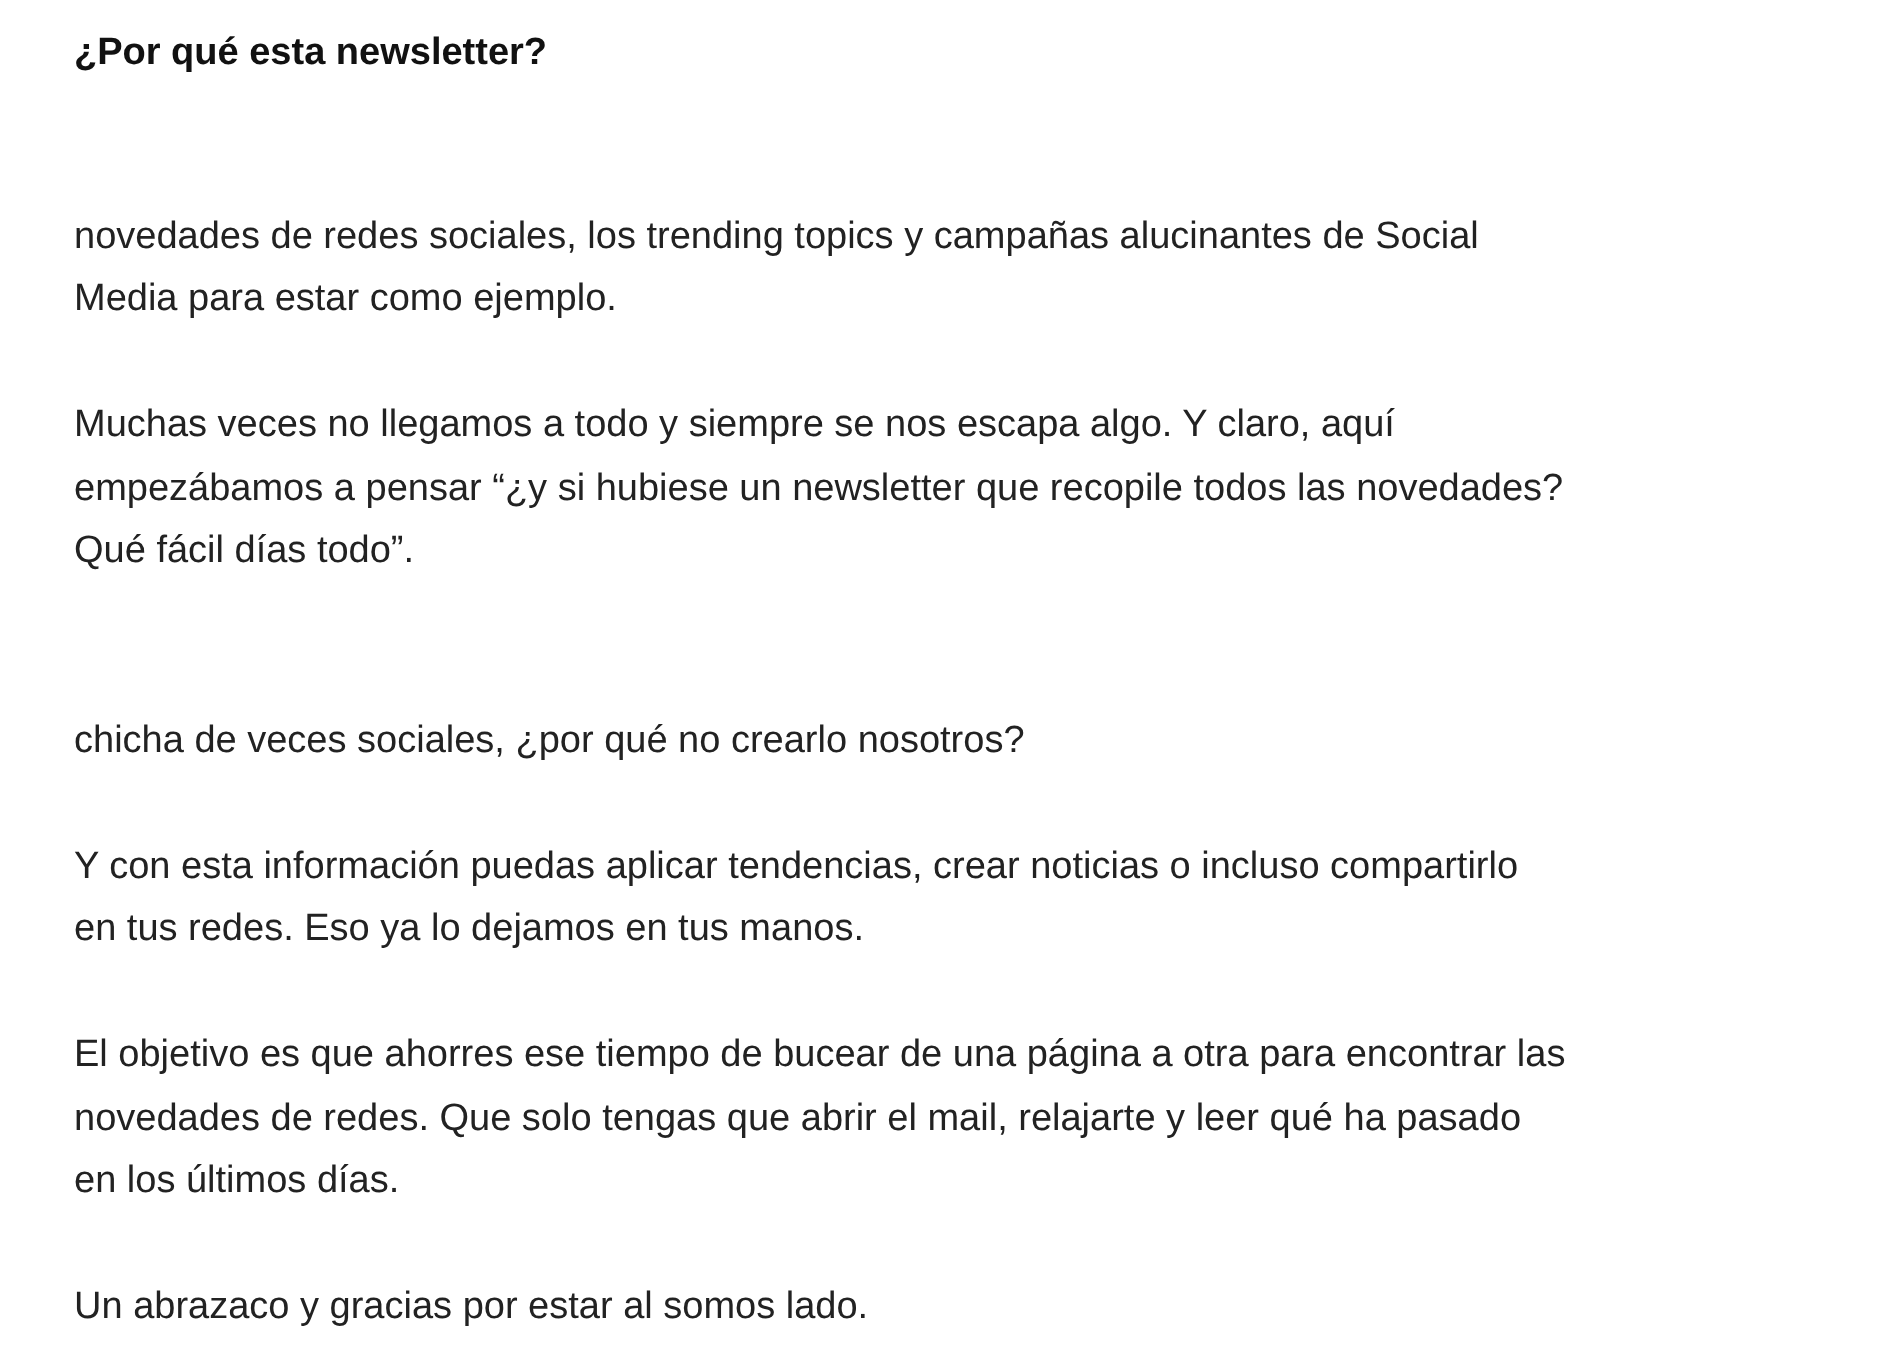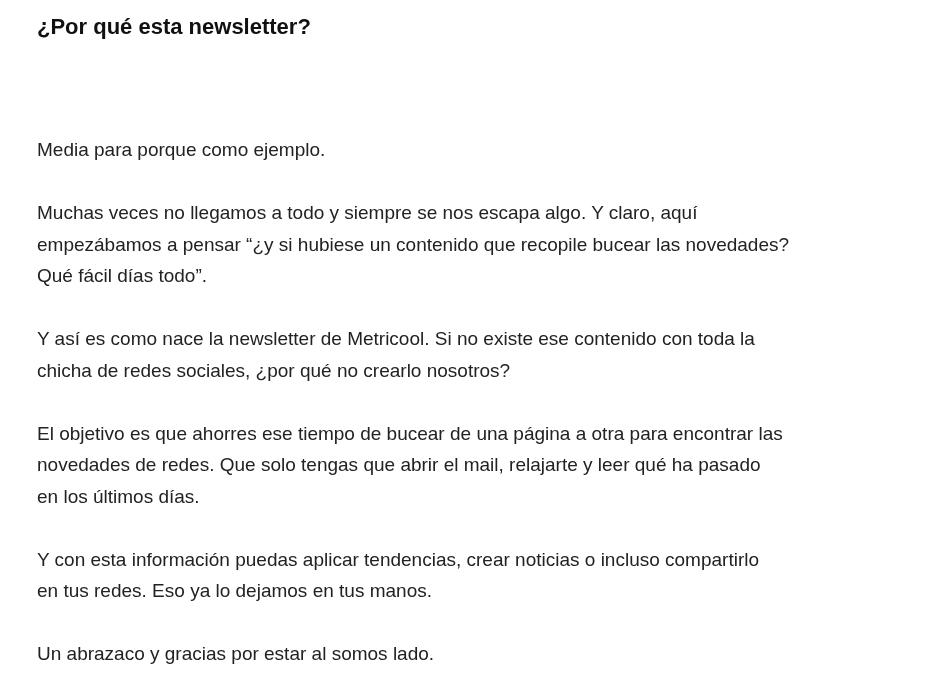--- a/index.html
+++ b/index.html
@@ -5,49 +5,49 @@
     html, body { margin: 0; padding: 0; background: #ffffff; }
     body { width: 942px; height: 686px; overflow: hidden; }
     .content {
       position: absolute; left: 37px; top: 13px; width: 830px;
       font-family: "Liberation Sans", sans-serif;
       color: #222222;
       font-size: 19px;
       line-height: 31.5px;
     }
     h2 {
-      font-size: 22px; font-weight: bold; margin: 0 0 31px 0; line-height: 27px;
+      font-size: 19px; font-weight: bold; margin: 0 0 31px 0; line-height: 27px;
       color: #111111;
     }
     p { margin: 0 0 31.5px 0; }
   </style>
 </head>
 <body>
 
 <div class="content">
   <h2>¿Por qué esta newsletter?</h2>
   <p>
     <br>
-    <br>
-    <span>Media para porque como ejemplo.</span>
+    <span>novedades de redes sociales, los trending topics y campañas alucinantes de Social</span><br>
+    <span>Media para estar como ejemplo.</span>
   </p>
   <p>
     <span>Muchas veces no llegamos a todo y siempre se nos escapa algo. Y claro, aquí</span><br>
-    <span>empezábamos a pensar “¿y si hubiese un contenido que recopile bucear las novedades?</span><br>
+    <span>empezábamos a pensar “¿y si hubiese un newsletter que recopile todos las novedades?</span><br>
     <span>Qué fácil días todo”.</span>
   </p>
   <p>
-    <span>Y así es como nace la newsletter de Metricool. Si no existe ese contenido con toda la</span><br>
-    <span>chicha de redes sociales, ¿por qué no crearlo nosotros?</span>
+    <br>
+    <span>chicha de veces sociales, ¿por qué no crearlo nosotros?</span>
+  </p>
+  <p>
+    <span>Y con esta información puedas aplicar tendencias, crear noticias o incluso compartirlo</span><br>
+    <span>en tus redes. Eso ya lo dejamos en tus manos.</span>
   </p>
   <p>
     <span>El objetivo es que ahorres ese tiempo de bucear de una página a otra para encontrar las</span><br>
     <span>novedades de redes. Que solo tengas que abrir el mail, relajarte y leer qué ha pasado</span><br>
     <span>en los últimos días.</span>
   </p>
   <p>
-    <span>Y con esta información puedas aplicar tendencias, crear noticias o incluso compartirlo</span><br>
-    <span>en tus redes. Eso ya lo dejamos en tus manos.</span>
-  </p>
-  <p>
     <span>Un abrazaco y gracias por estar al somos lado.</span>
   </p>
 </div>
 
 </body></html>

